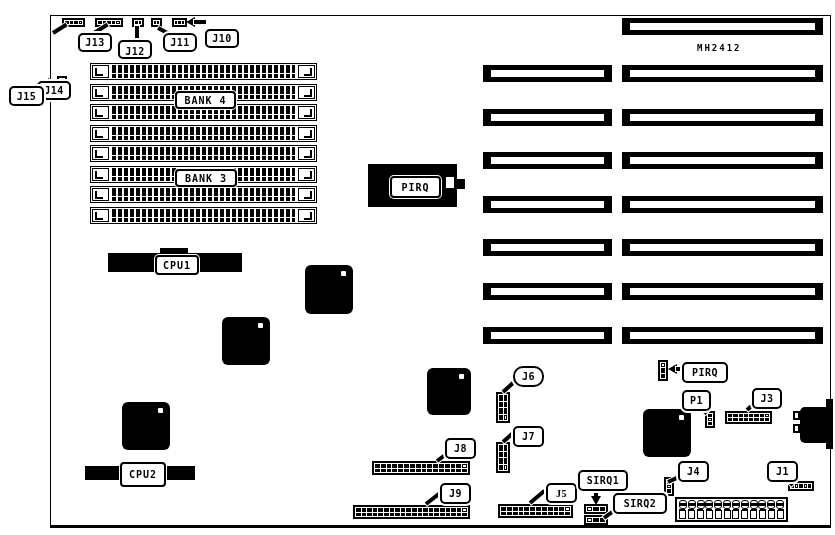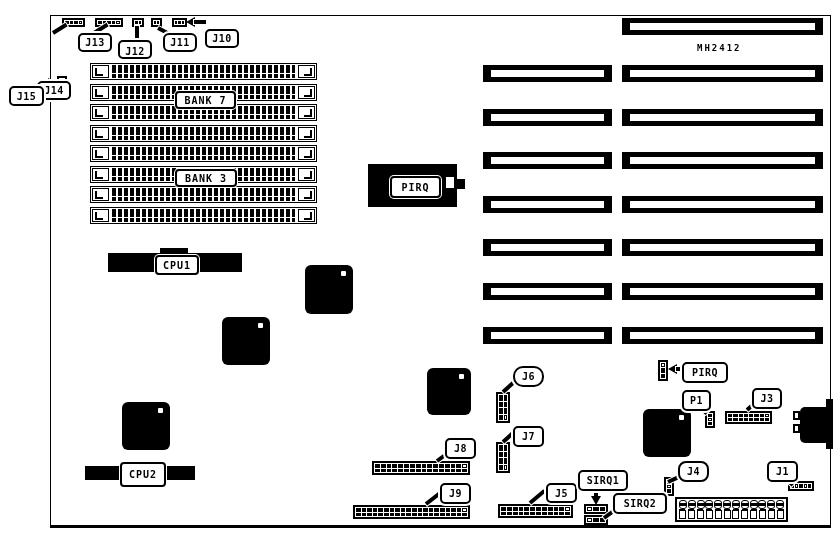--- a/index.html
+++ b/index.html
@@ -166,21 +166,21 @@
         <div class="simm-teeth"></div>
         <div class="simm-cap r"></div>
       </div>
       <div class="simm" style="top: 206.5px;">
         <div class="simm-cap"></div>
         <div class="simm-teeth"></div>
         <div class="simm-cap r"></div>
       </div>
     </div>
   <div class="lbl" style="left:175px;top:91px;width:57px;height:14px;">
-      <span>BANK 7</span>
+      <span>BANK 4</span>
     </div>
   <div class="lbl" style="left:175px;top:169px;width:58px;height:14px;">
       <span>BANK 3</span>
     </div>
 
   <div id="isa-area">
       <div class="isa" style="left: 622px; top: 18px; width: 201px;"></div>
       <div class="isa" style="left: 483px; top: 65px; width: 129px;"></div>
       <div class="isa" style="left: 622px; top: 65px; width: 201px;"></div>
       <div class="isa" style="left: 483px; top: 108.6px; width: 129px;"></div>
@@ -353,21 +353,21 @@
     </div>
   <div class="tail" style="left:437px;top:459px;width:18px;transform:rotate(-36deg);"></div>
   <div class="tail" style="left:426px;top:502px;width:19px;transform:rotate(-38deg);"></div>
   <div class="tail" style="left:530px;top:501px;width:19px;transform:rotate(-40deg);"></div>
   <div class="callout" style="left:445px;top:438px;width:27px;height:17px;">
       <span>J8</span>
     </div>
   <div class="callout" style="left:440px;top:483px;width:27px;height:17px;">
       <span>J9</span>
     </div>
-  <div class="callout" style="left:546px;top:483px;width:27px;height:16px;">
+  <div class="callout" style="left:546px;top:483px;width:27px;height:16px;font-family:Liberation Serif, serif;">
       <span>J5</span>
     </div>
 
   <div class="pins" style="left: 584px; top: 504px; width: 24px; height: 10px; grid-template-columns: repeat(3, 1fr);">
       <div class="pin open"></div>
       <div class="pin"></div>
       <div class="pin"></div>
     </div>
   <div class="pins" style="left: 584px; top: 515px; width: 24px; height: 10px; grid-template-columns: repeat(3, 1fr);">
       <div class="pin open"></div>
@@ -427,21 +427,21 @@
   <div class="callout" style="left:752px;top:388px;width:26px;height:17px;">
       <span>J3</span>
     </div>
 
   <div class="pins" style="left: 664px; top: 477px; width: 10px; height: 19px; grid-template-columns: repeat(1, 1fr);">
       <div class="pin"></div>
       <div class="pin open"></div>
       <div class="pin"></div>
     </div>
   <div class="tail" style="left:668px;top:480px;width:14px;transform:rotate(-25deg);"></div>
-  <div class="callout" style="left:678px;top:461px;width:27px;height:17px;border-radius:8px;">
+  <div class="callout" style="left:678px;top:461px;width:27px;height:17px;">
       <span>J4</span>
     </div>
 
   <div class="pins" style="left: 788px; top: 481px; width: 26px; height: 10px; grid-template-columns: repeat(5, 1fr);">
       <div class="pin"></div>
       <div class="pin open"></div>
       <div class="pin"></div>
       <div class="pin open"></div>
       <div class="pin"></div>
     </div>

